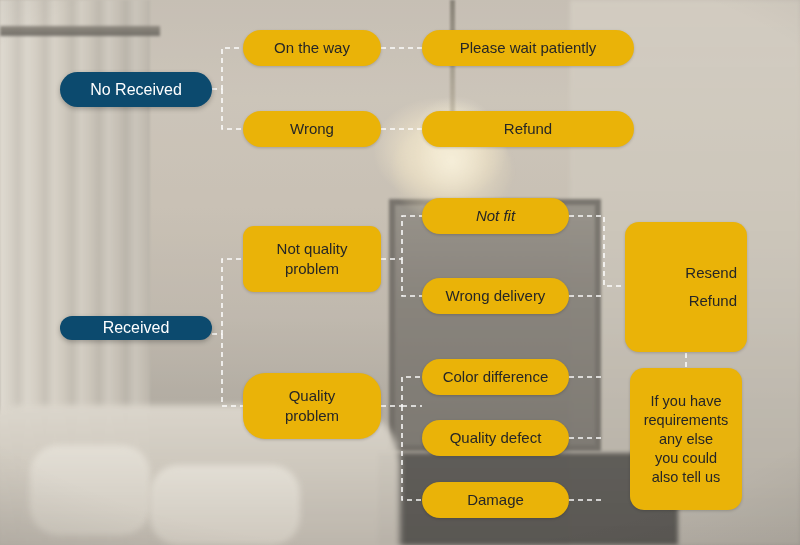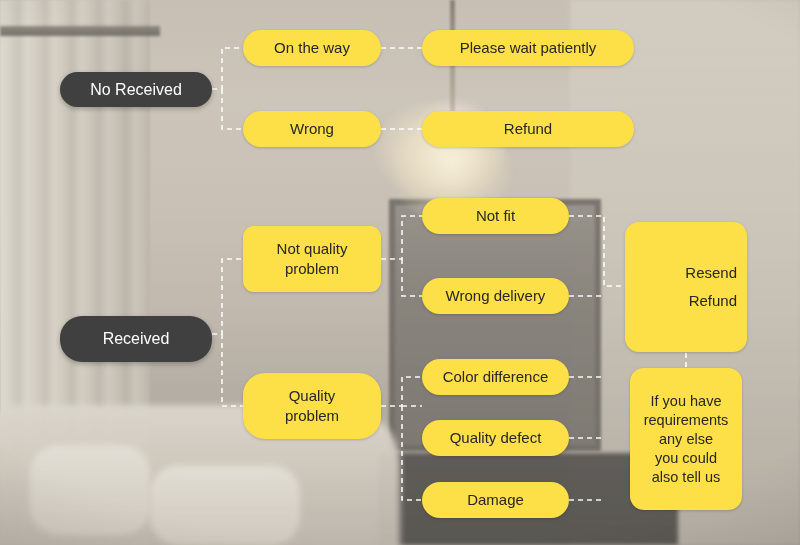--- a/index.html
+++ b/index.html
@@ -135,30 +135,30 @@
   }
 
   .node {
     position: absolute;
     box-sizing: border-box;
     display: flex;
     align-items: center;
     justify-content: center;
     text-align: center;
     border-radius: 30px;
-    background: #fde047;
+    background: #eab308;
     color: #262626;
     font-size: 15px;
     line-height: 20px;
     padding: 4px 10px;
     box-shadow: 0 1px 3px rgba(0,0,0,0.18);
     white-space: pre-line;
   }
   .node.stage {
-    background: #404040;
+    background: #0c4a6e;
     color: #ffffff;
     font-size: 16px;
     font-weight: 400;
     border-radius: 22px;
     box-shadow: 0 2px 5px rgba(0,0,0,0.25);
   }
   .node.multiline {
     border-radius: 22px;
     flex-direction: column;
     justify-content: center;
@@ -232,21 +232,21 @@
         <path d="M569 500 H604"></path>
 
         <path d="M686 353 V368"></path>
       </g>
     </svg>
 
     <div class="node stage" style="left:60px; top:72px; width:152px; height:35px;">
       <span>No Received</span>
     </div>
 
-    <div class="node stage" style="left:60px; top:316px; width:152px; height:46px;">
+    <div class="node stage" style="left:60px; top:316px; width:152px; height:24px;">
       <span>Received</span>
     </div>
 
     <div class="node" style="left:243px; top:30px; width:138px; height:36px;">
       <span>On the way</span>
     </div>
 
     <div class="node" style="left:422px; top:30px; width:212px; height:36px;">
       <span>Please wait patiently</span>
     </div>
@@ -257,21 +257,21 @@
 
     <div class="node" style="left:422px; top:111px; width:212px; height:36px;">
       <span>Refund</span>
     </div>
 
     <div class="node multiline" style="left:243px; top:226px; width:138px; height:66px;border-radius:11px;">
       <span class="line">Not quality</span>
       <span class="line">problem</span>
     </div>
 
-    <div class="node" style="left:422px; top:198px; width:147px; height:36px;">
+    <div class="node" style="left:422px; top:198px; width:147px; height:36px;font-style:italic;">
       <span>Not fit</span>
     </div>
 
     <div class="node" style="left:422px; top:278px; width:147px; height:36px;">
       <span>Wrong delivery</span>
     </div>
 
     <div class="node multiline" style="left:243px; top:373px; width:138px; height:66px;">
       <span class="line">Quality</span>
       <span class="line">problem</span>

